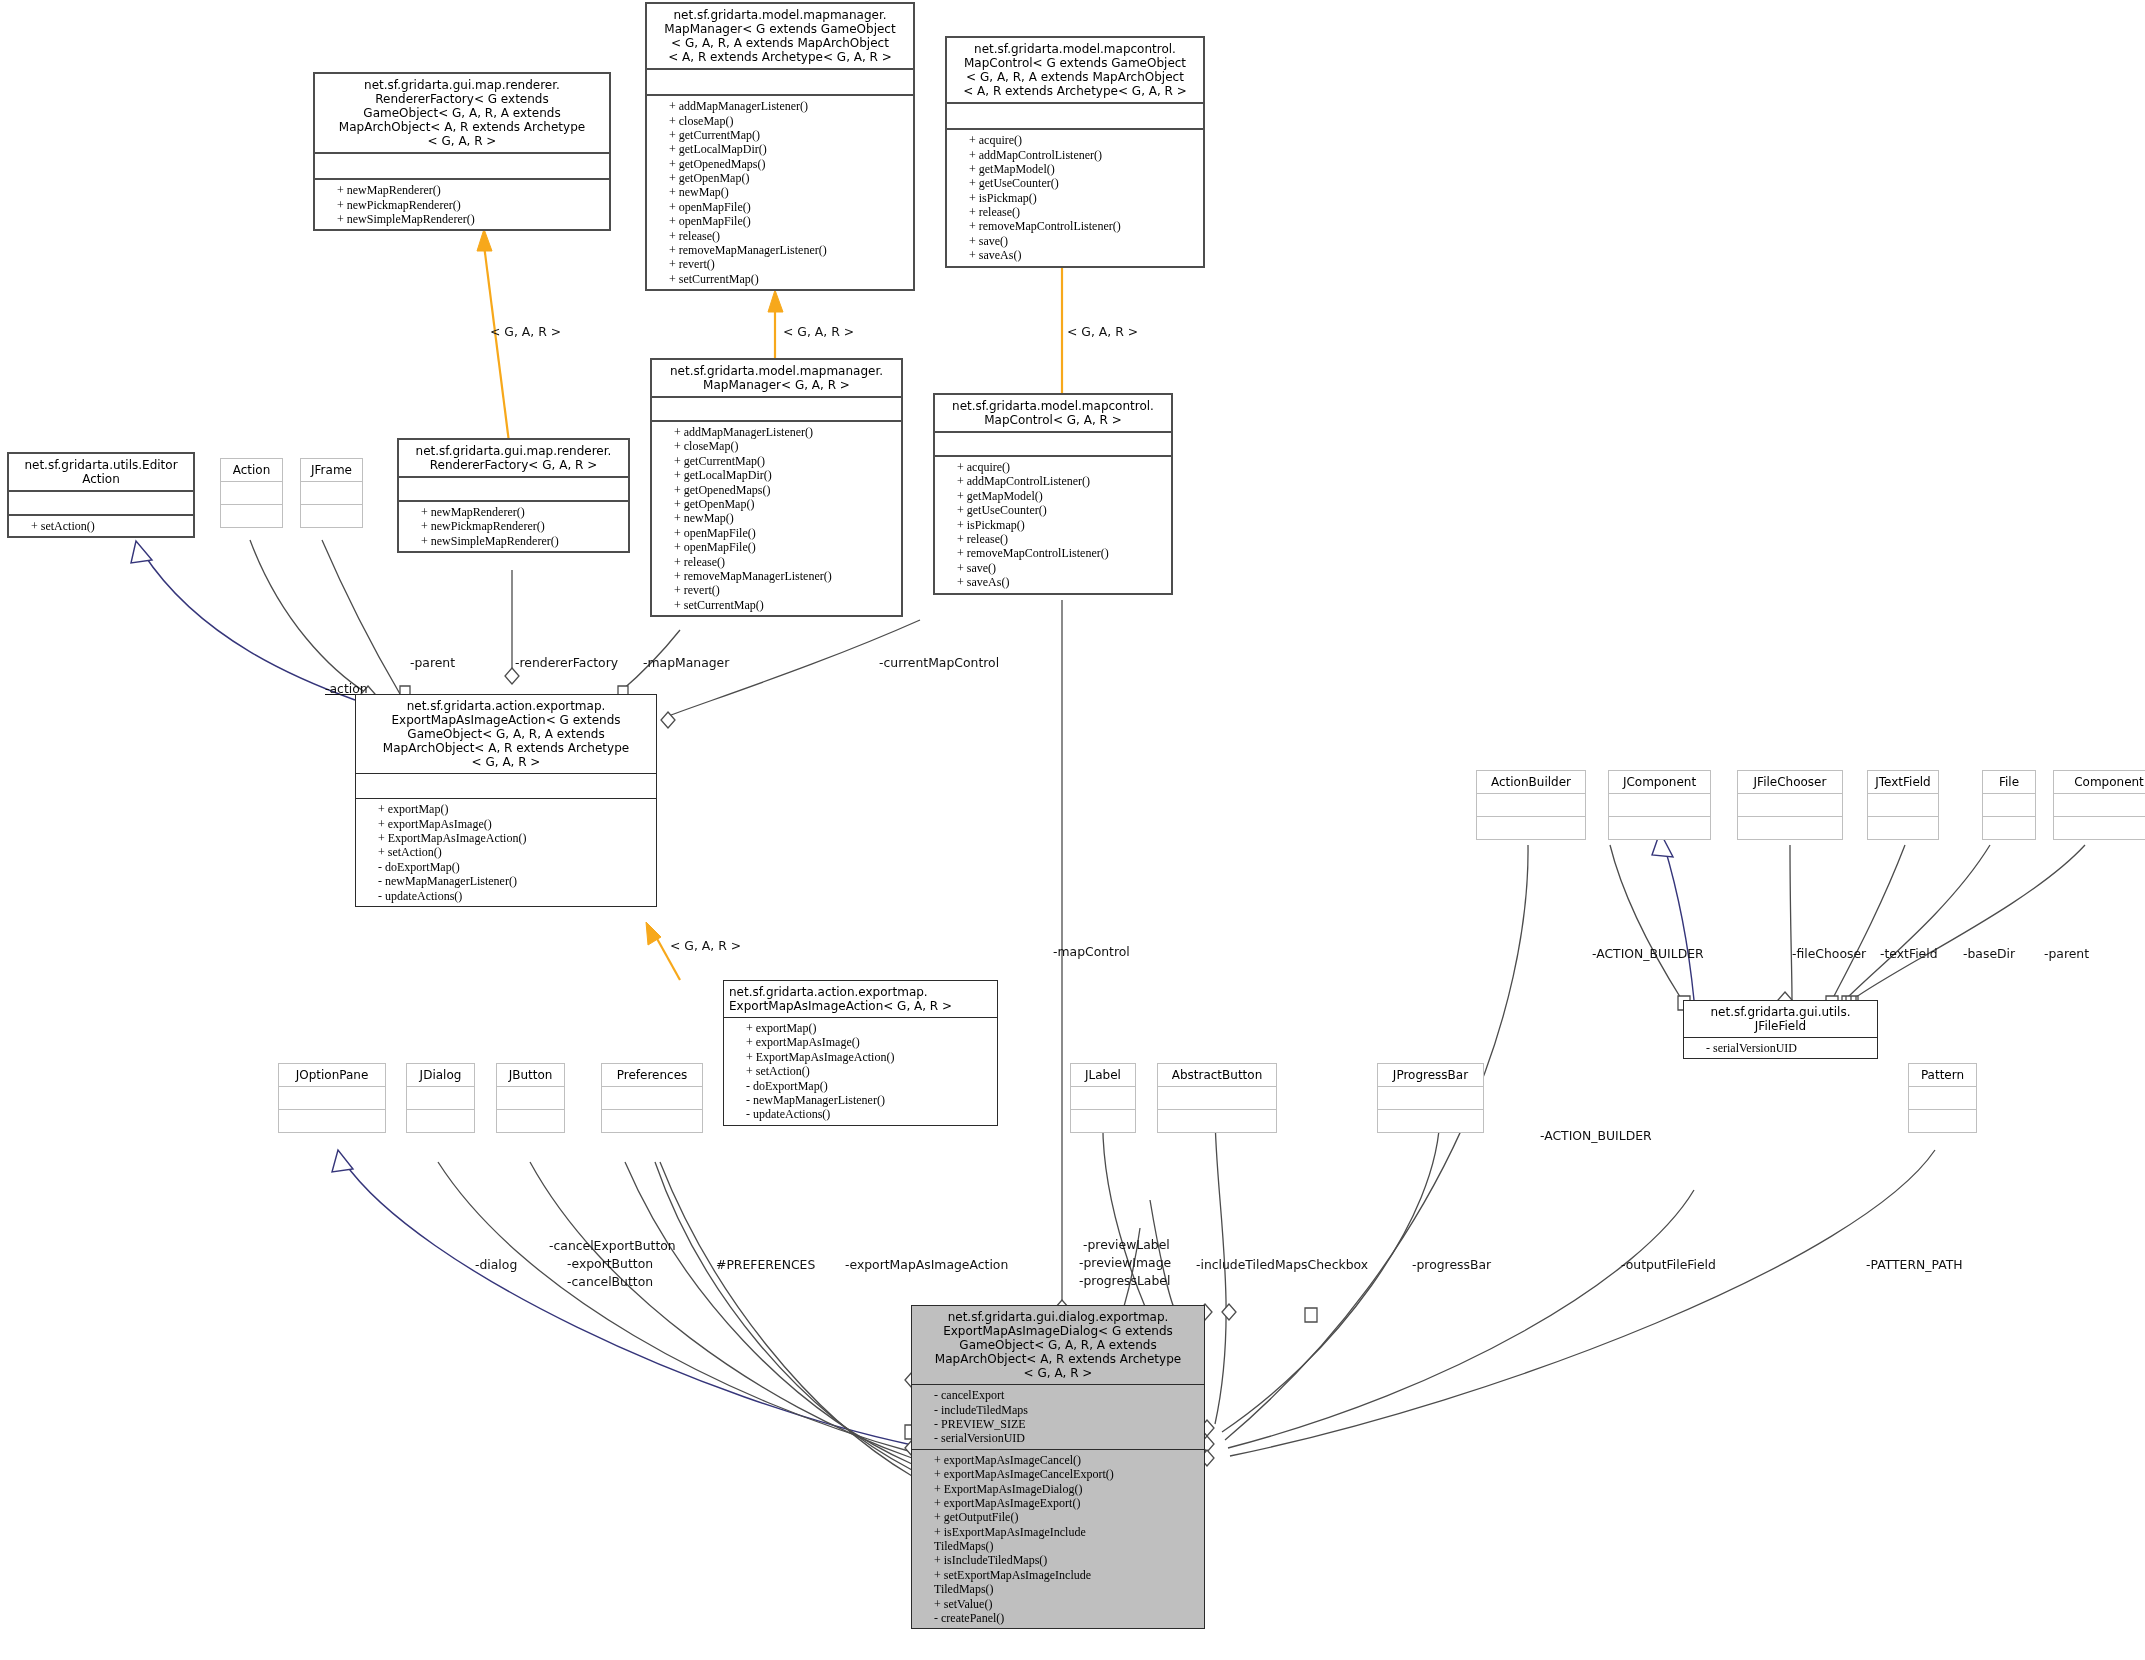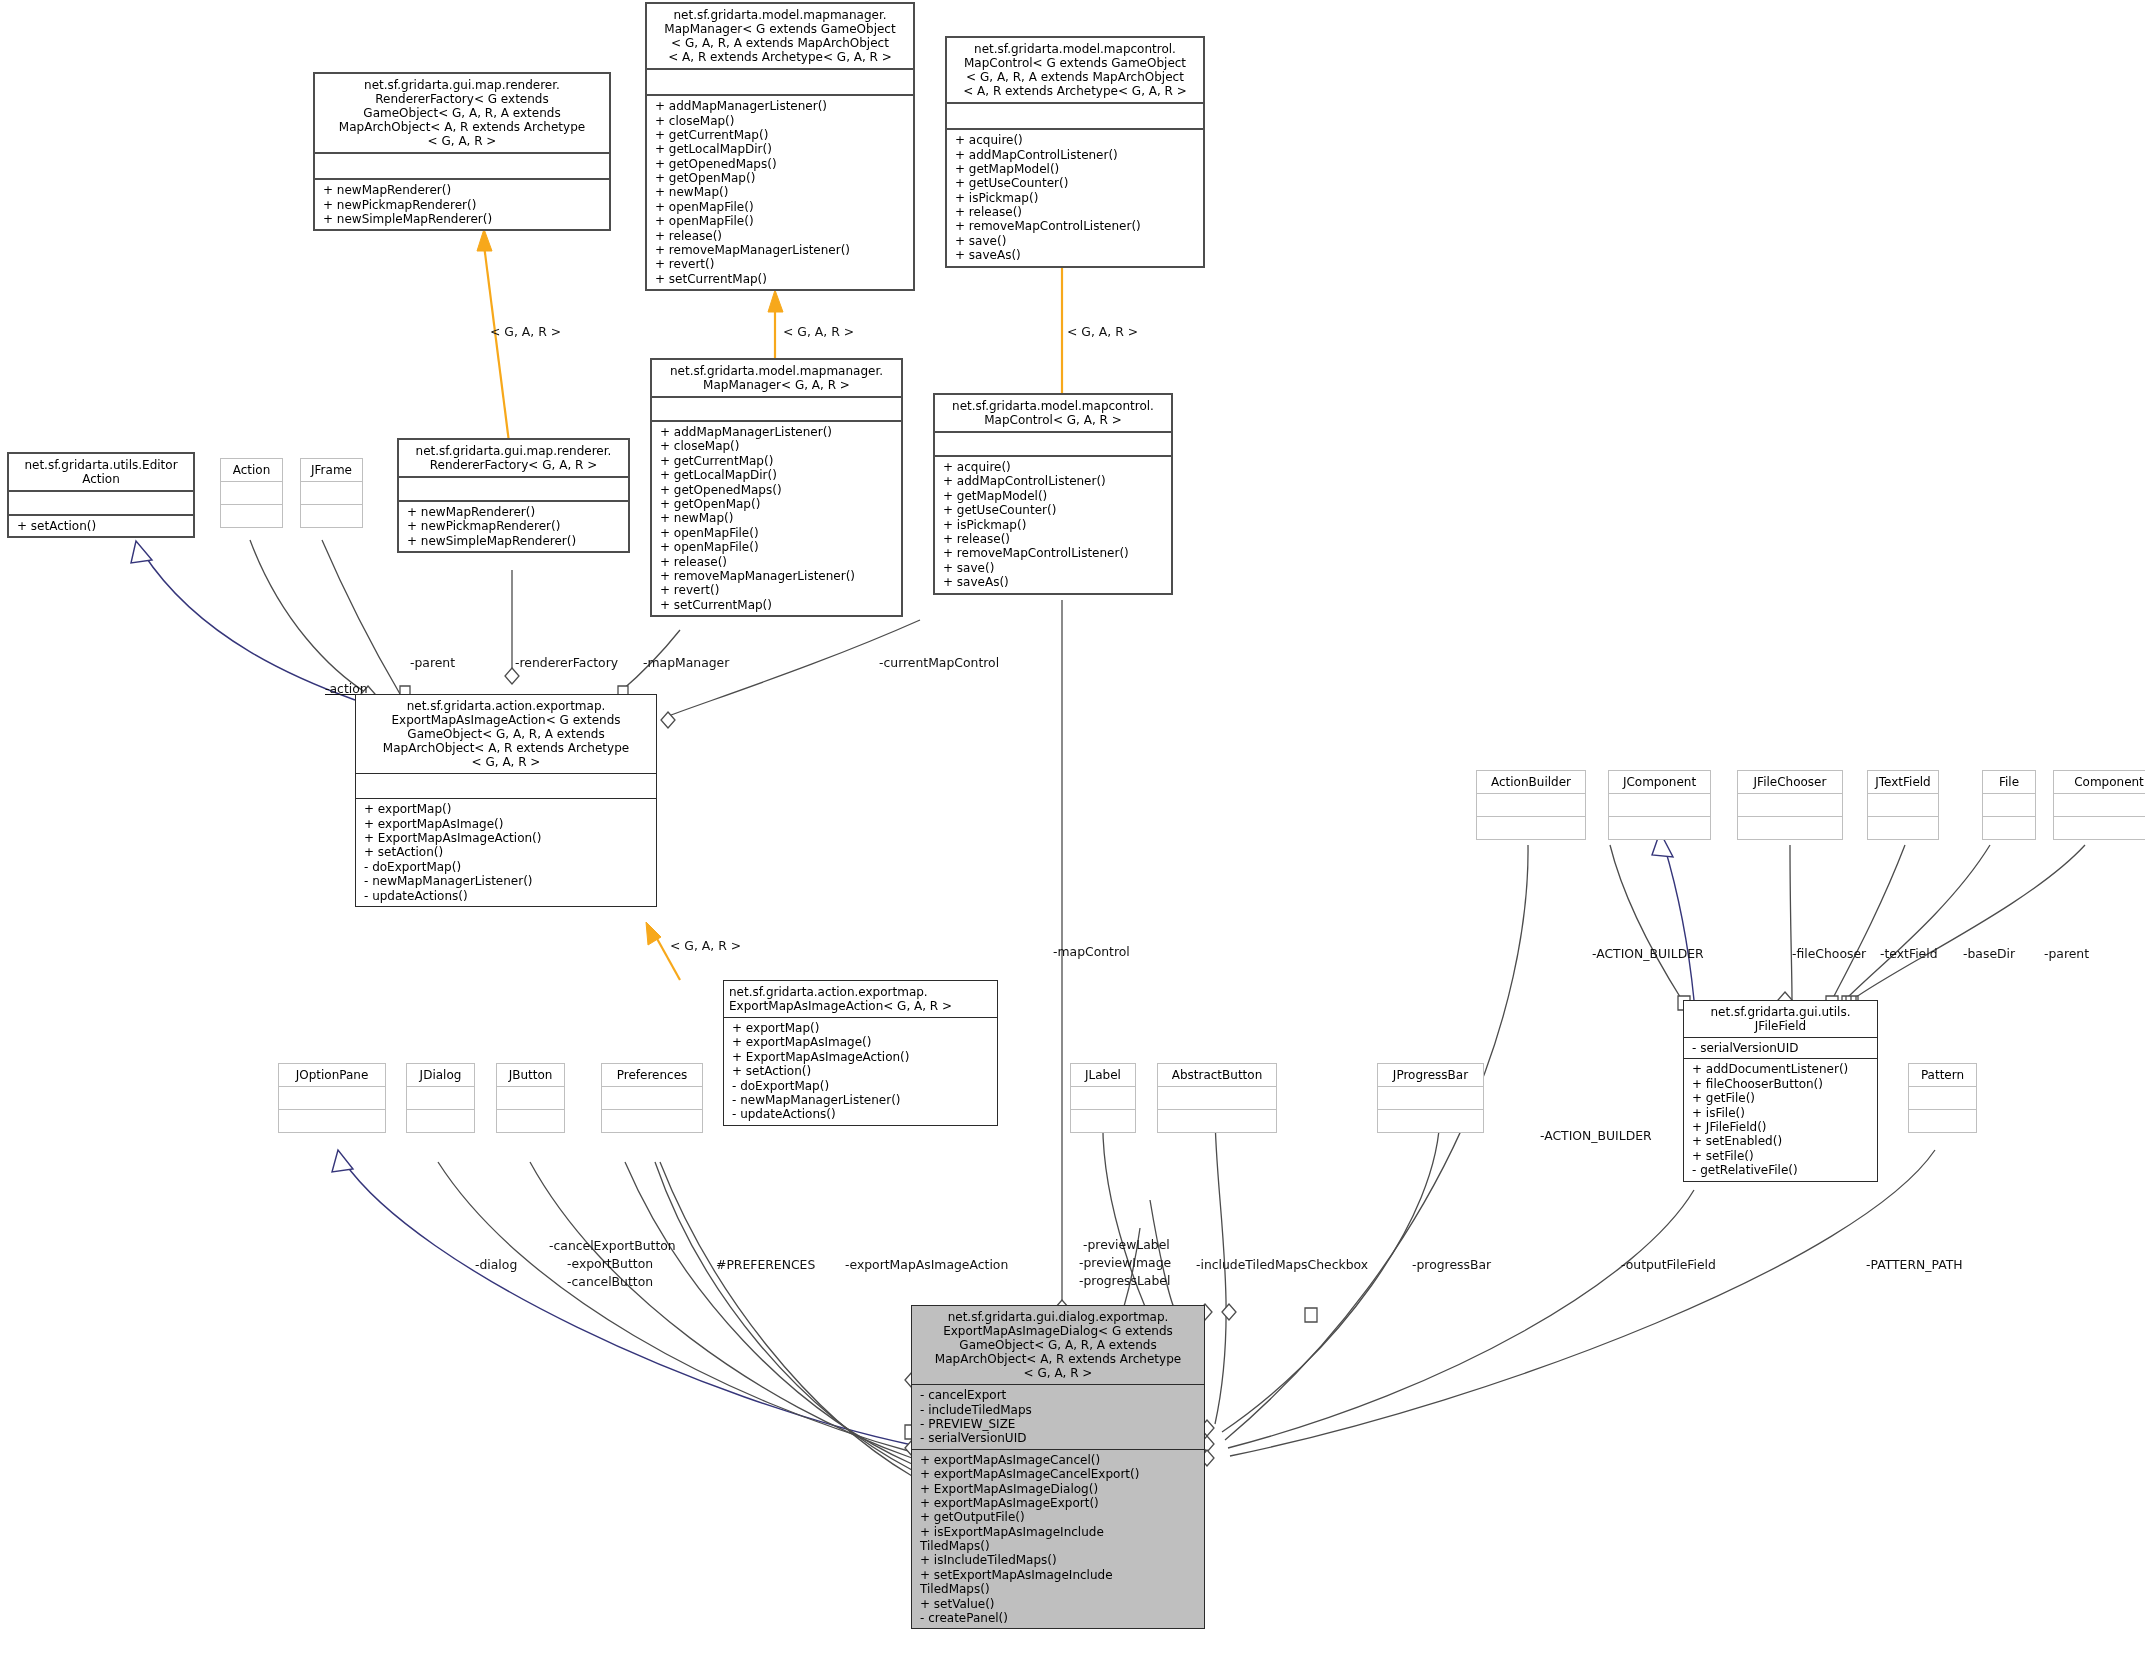--- a/index.html
+++ b/index.html
@@ -6,21 +6,21 @@
   body{font-family:"DejaVu Sans","Liberation Sans",sans-serif;}
   #canvas{position:relative;width:2145px;height:1660px;background:#fff;overflow:hidden;}
 
   
   .uml{position:absolute;box-sizing:border-box;background:#fff;border:1px solid #2b2b2b;}
   .uml.thick{border:2px solid #4d4d4d;}
   .uml.light{border:1px solid #bfbfbf;}
   .uml.filled{background:#bfbfbf;}
   .uml .name{padding:4px 5px 4px 5px;text-align:center;line-height:1.17;}
   .uml .name.lft{text-align:left;}
-  .uml .attrs,.uml .ops{padding:3px 5px 3px 8px;line-height:1.2;}
+  .uml .attrs,.uml .ops{padding:3px 5px 3px 22px;line-height:1.2;font-family:Liberation Serif, serif;}
   .uml .sep{border-top:1px solid #2b2b2b;}
   .uml.thick .sep{border-top:2px solid #4d4d4d;}
   .uml.light .sep{border-top:1px solid #bfbfbf;}
   .uml .row{white-space:pre;}
   .uml .empty{height:22px;}
   .uml .empty2{height:24px;}
   .f12{font-size:12px;}
 
   
   .elabel{position:absolute;font-size:12.4px;color:#111;white-space:pre;line-height:1.25;}
@@ -380,30 +380,20 @@
   </div>
 
   <div class="uml f12" style="left:1683px;top:1000px;width:195px;">
     <div class="name">
         <div>net.sf.gridarta.gui.utils.</div>
         <div>JFileField</div>
       </div>
     <div class="sep attrs">
       <div class="row">- serialVersionUID</div>
     </div>
-    <div class="sep ops">
-      <div class="row">+ addDocumentListener()</div>
-      <div class="row">+ fileChooserButton()</div>
-      <div class="row">+ getFile()</div>
-      <div class="row">+ isFile()</div>
-      <div class="row">+ JFileField()</div>
-      <div class="row">+ setEnabled()</div>
-      <div class="row">+ setFile()</div>
-      <div class="row">- getRelativeFile()</div>
-    </div>
   </div>
 
   <div class="uml filled f12" style="left:911px;top:1305px;width:294px;">
     <div class="name">
         <div>net.sf.gridarta.gui.dialog.exportmap.</div>
         <div>ExportMapAsImageDialog&lt; G extends</div>
         <div> GameObject&lt; G, A, R, A extends</div>
         <div> MapArchObject&lt; A, R extends Archetype</div>
         <div>&lt; G, A, R &gt;</div>
       </div>

